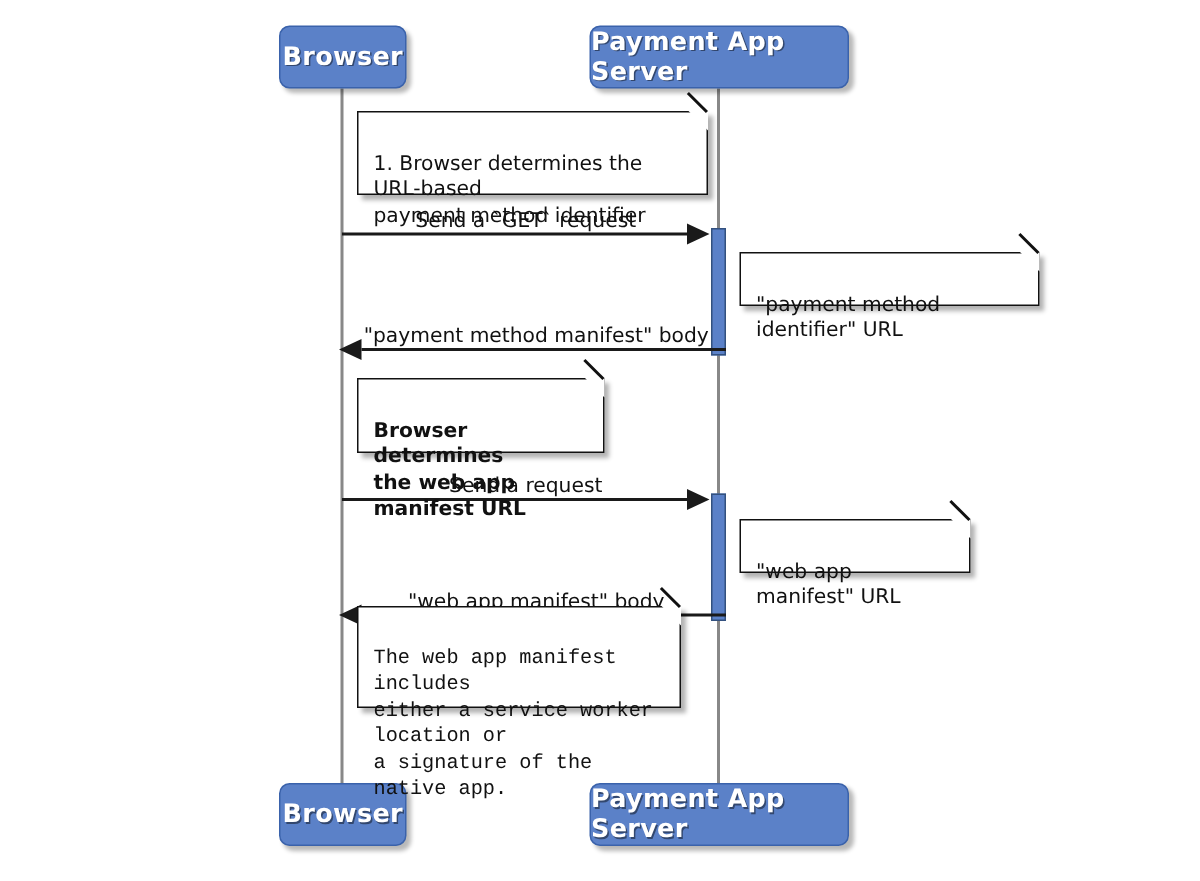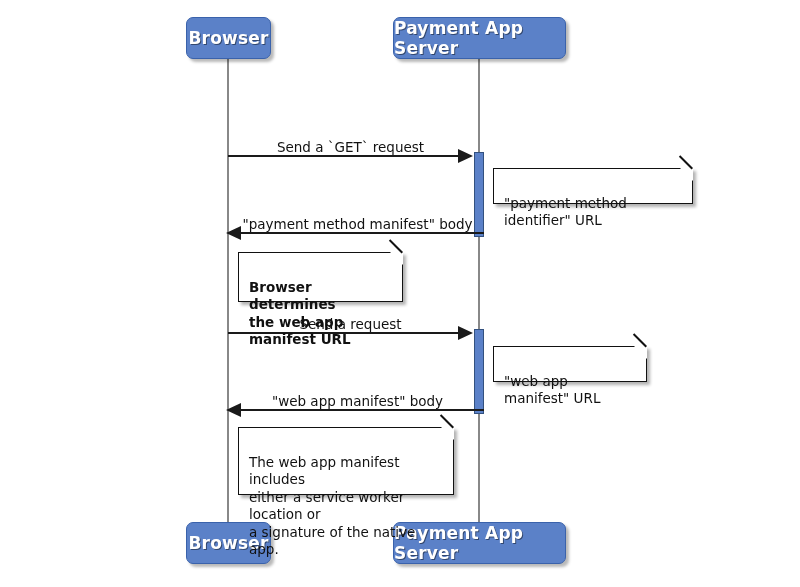--- a/index.html
+++ b/index.html
@@ -149,41 +149,47 @@
   <div class="arrowhead left" style="left:190px; top:226px;"></div>
 
   <div class="message-label" style="left:192px; top:316px; width:245px;">Send a request</div>
   <div class="message" style="left:192px; top:332px; width:230px;"></div>
   <div class="arrowhead right" style="left:422px; top:326px;"></div>
 
   <div class="message-label" style="left:195px; top:393px; width:253px;">"web app manifest" body</div>
   <div class="message" style="left:205px; top:409px; width:243px;"></div>
   <div class="arrowhead left" style="left:190px; top:403px;"></div>
 
+  <div class="note" style="left:202px; top:74px; width:234px; height:56px;">
+    <span>1. Browser determines the URL-based
+payment method identifier</span>
+    <span class="fold"></span>
+    <span class="fold-line"></span>
+  </div>
 
   <div class="note" style="left:457px; top:168px; width:200px; height:36px;">
     <span>"payment method identifier" URL</span>
     <span class="fold"></span>
     <span class="fold-line"></span>
   </div>
 
   <div class="note" style="left:202px; top:252px; width:165px; height:50px;font-weight:bold;">
     <span>Browser determines
 the web app manifest URL</span>
     <span class="fold"></span>
     <span class="fold-line"></span>
   </div>
 
   <div class="note" style="left:457px; top:346px; width:154px; height:36px;">
     <span>"web app manifest" URL</span>
     <span class="fold"></span>
     <span class="fold-line"></span>
   </div>
 
-  <div class="note" style="left:202px; top:427px; width:216px; height:68px;">
+  <div class="note" style="left:202px; top:404px; width:216px; height:68px;font-family:Liberation Mono, monospace;">
     <span>The web app manifest includes
 either a service worker location or
 a signature of the native app.</span>
     <span class="fold"></span>
     <span class="fold-line"></span>
   </div>
 
 </div>
 
 </body></html>

